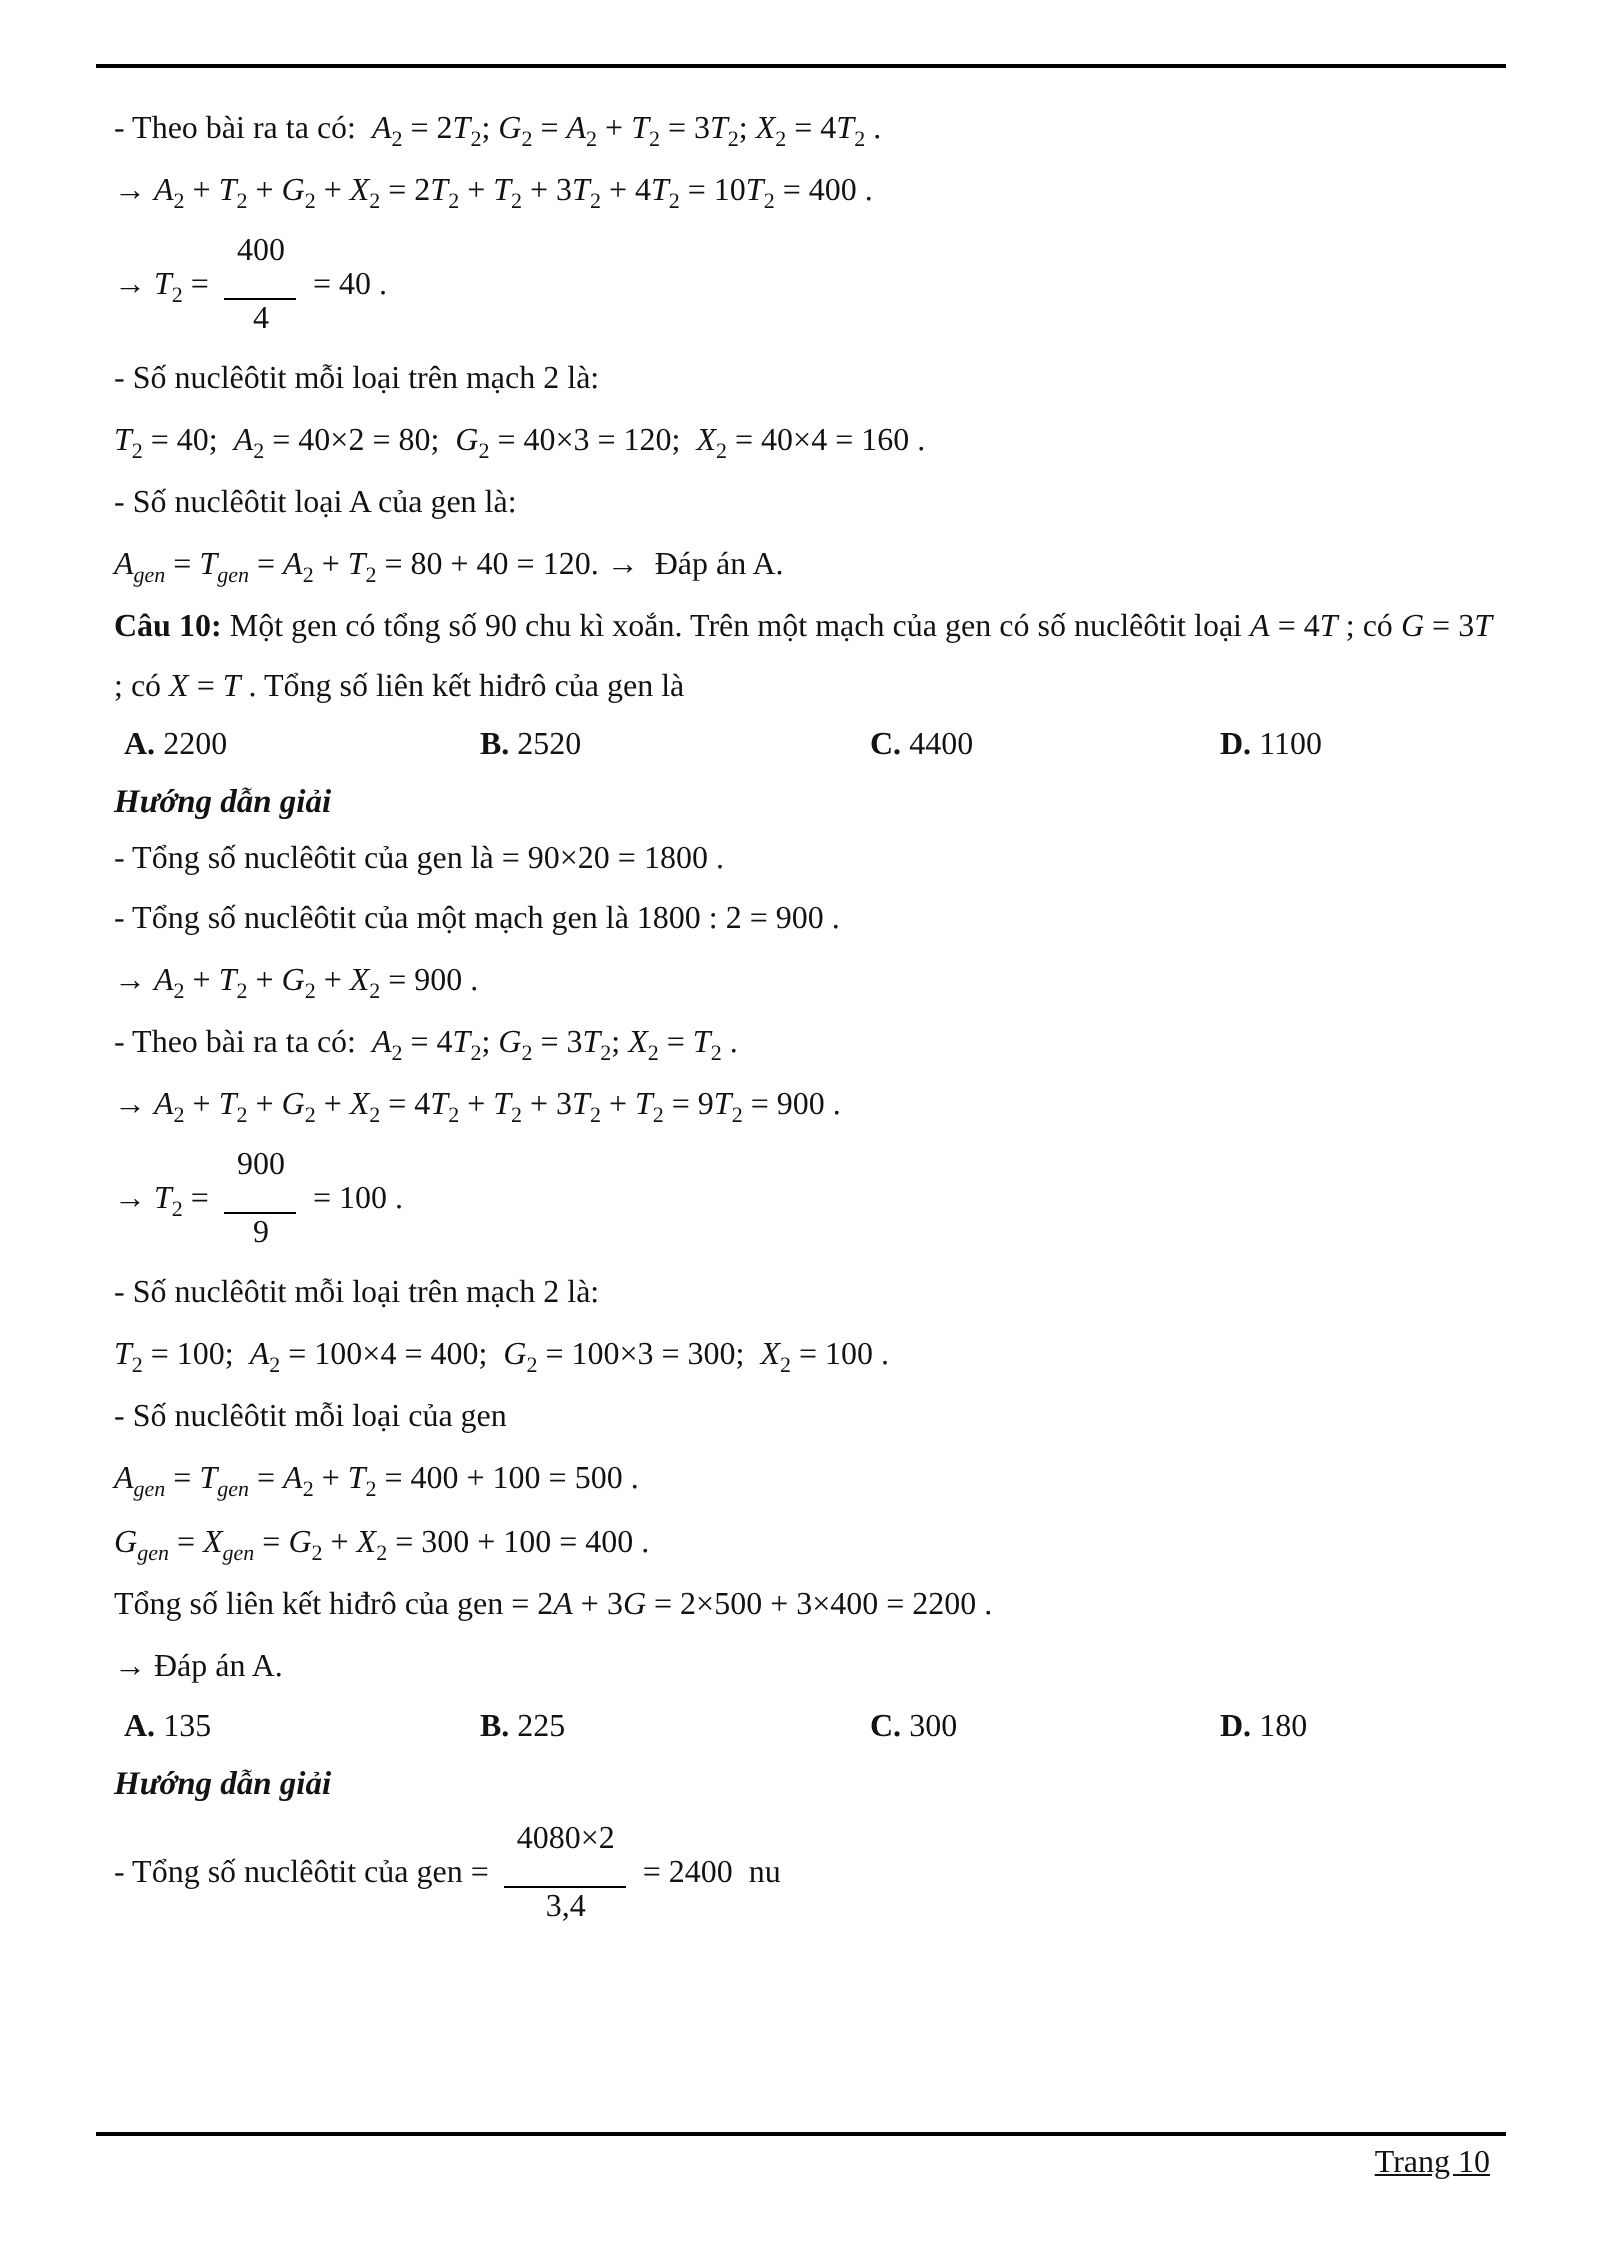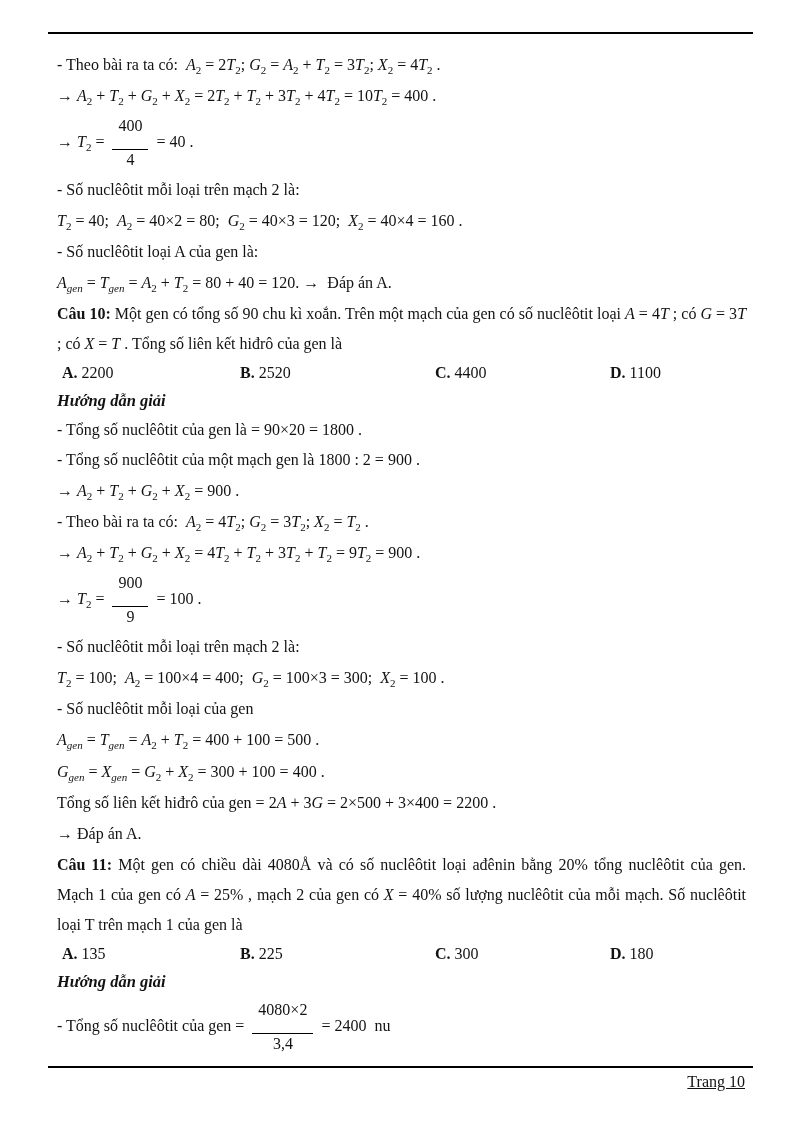--- a/index.html
+++ b/index.html
@@ -133,21 +133,20 @@
       <div class="line">- Theo bài ra ta có:  <i class="mv">A</i><sub class="ms">2</sub> = 4<i class="mv">T</i><sub class="ms">2</sub>; <i class="mv">G</i><sub class="ms">2</sub> = 3<i class="mv">T</i><sub class="ms">2</sub>; <i class="mv">X</i><sub class="ms">2</sub> = <i class="mv">T</i><sub class="ms">2</sub> .</div>
       <div class="line mline">→ <i class="mv">A</i><sub class="ms">2</sub> + <i class="mv">T</i><sub class="ms">2</sub> + <i class="mv">G</i><sub class="ms">2</sub> + <i class="mv">X</i><sub class="ms">2</sub> = 4<i class="mv">T</i><sub class="ms">2</sub> + <i class="mv">T</i><sub class="ms">2</sub> + 3<i class="mv">T</i><sub class="ms">2</sub> + <i class="mv">T</i><sub class="ms">2</sub> = 9<i class="mv">T</i><sub class="ms">2</sub> = 900 .</div>
       <div class="frac-line">→ <i class="mv">T</i><sub class="ms">2</sub> = <span class="frac"><span class="fnum">900</span><span class="fden">9</span></span> = 100 .</div>
       <div class="line">- Số nuclêôtit mỗi loại trên mạch 2 là:</div>
       <div class="line mline"><i class="mv">T</i><sub class="ms">2</sub> = 100;  <i class="mv">A</i><sub class="ms">2</sub> = 100×4 = 400;  <i class="mv">G</i><sub class="ms">2</sub> = 100×3 = 300;  <i class="mv">X</i><sub class="ms">2</sub> = 100 .</div>
       <div class="line">- Số nuclêôtit mỗi loại của gen</div>
       <div class="line mline"><i class="mv">A</i><sub class="ms mi">gen</sub> = <i class="mv">T</i><sub class="ms mi">gen</sub> = <i class="mv">A</i><sub class="ms">2</sub> + <i class="mv">T</i><sub class="ms">2</sub> = 400 + 100 = 500 .</div>
       <div class="line mline"><i class="mv">G</i><sub class="ms mi">gen</sub> = <i class="mv">X</i><sub class="ms mi">gen</sub> = <i class="mv">G</i><sub class="ms">2</sub> + <i class="mv">X</i><sub class="ms">2</sub> = 300 + 100 = 400 .</div>
       <div class="line">Tổng số liên kết hiđrô của gen = 2<i class="mv">A</i> + 3<i class="mv">G</i> = 2×500 + 3×400 = 2200 .</div>
       <div class="line mline">→ Đáp án A.</div>
-      <p class="para"><b>Câu 11:</b> Một gen có chiều dài 4080Å và có số nuclêôtit loại ađênin bằng 20% tổng nuclêôtit của gen. Mạch 1 của gen có  <i class="mv">A</i> = 25% , mạch 2 của gen có  <i class="mv">X</i> = 40% số lượng nuclêôtit của mỗi mạch. Số nuclêôtit loại T trên mạch 1 của gen là</p>
       <div class="options">
         <span class="opt opt0"><b>A.</b> 135</span>
         <span class="opt opt1"><b>B.</b> 225</span>
         <span class="opt opt2"><b>C.</b> 300</span>
         <span class="opt opt3"><b>D.</b> 180</span>
       </div>
       <div class="heading">Hướng dẫn giải</div>
       <div class="frac-line">- Tổng số nuclêôtit của gen = <span class="frac"><span class="fnum">4080×2</span><span class="fden">3,4</span></span> = 2400  nu</div>
     </main>
   <div class="footer-rule"></div>

